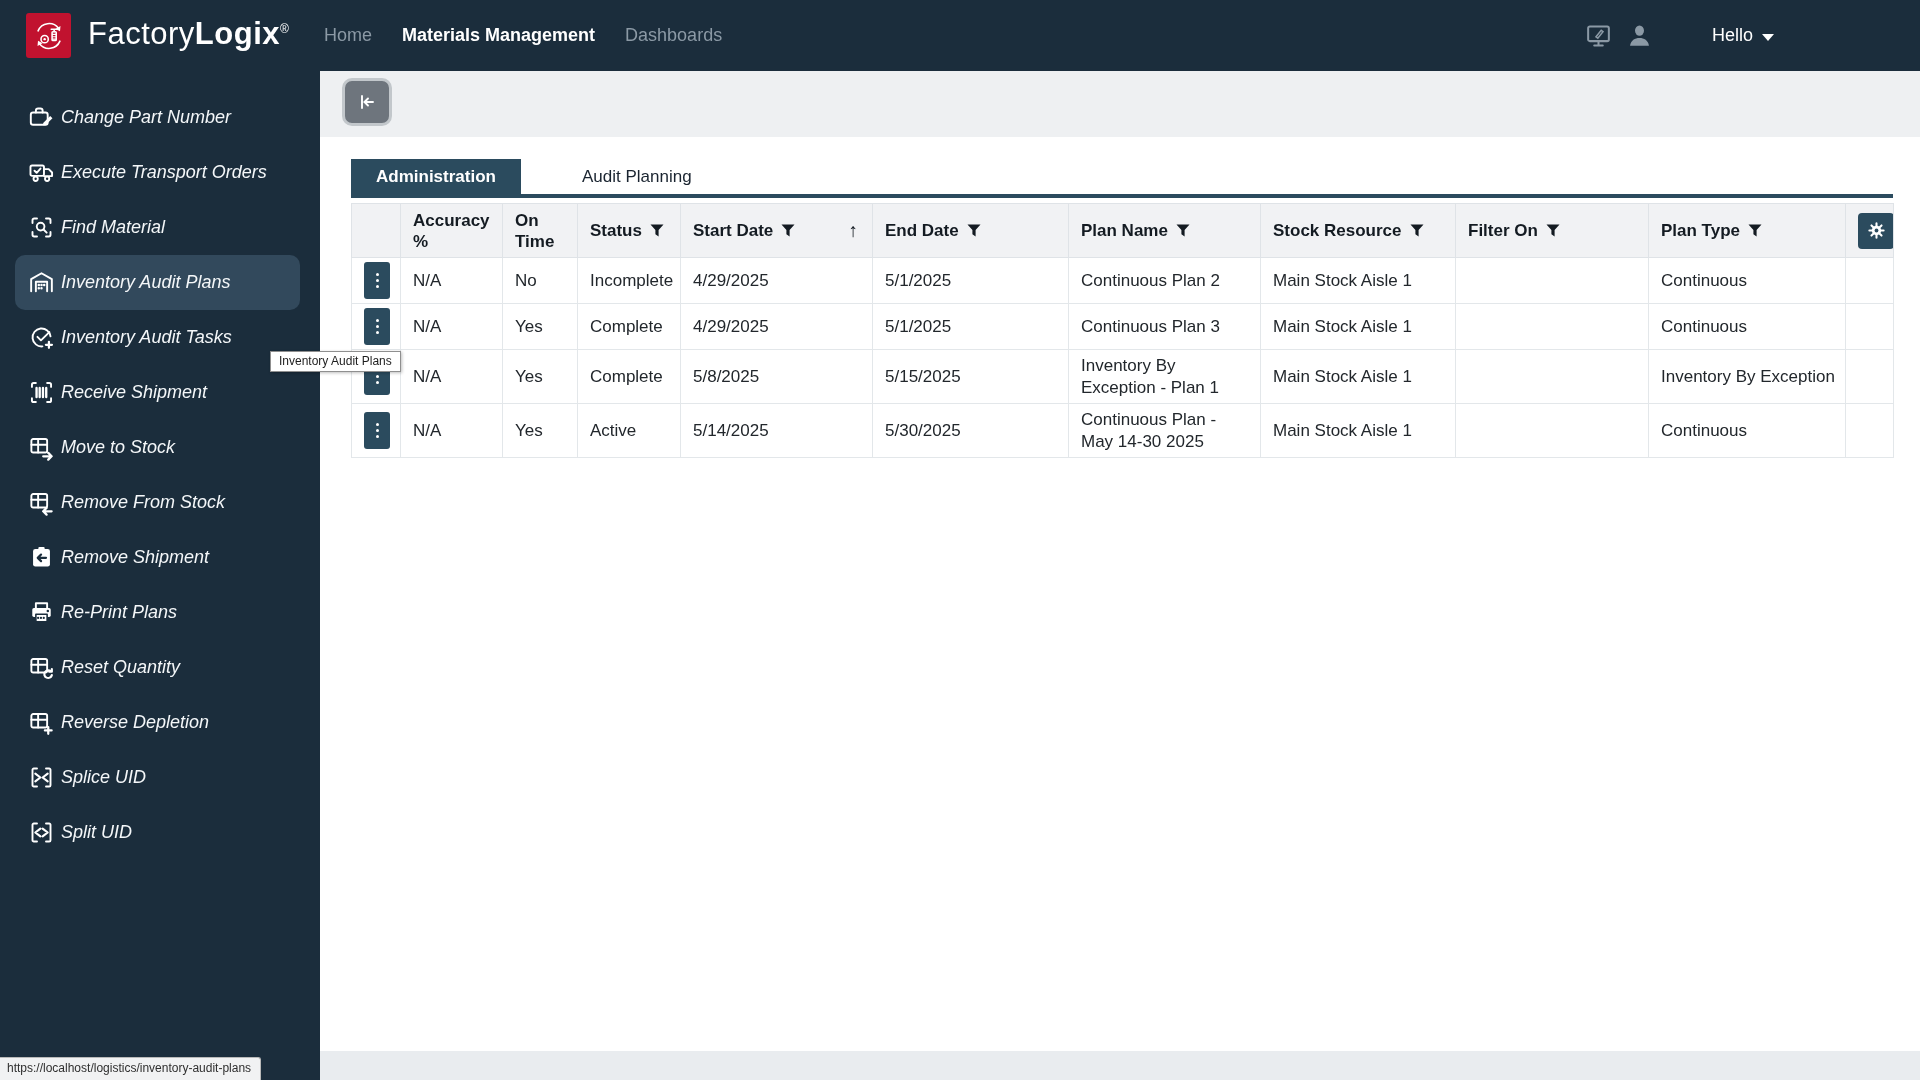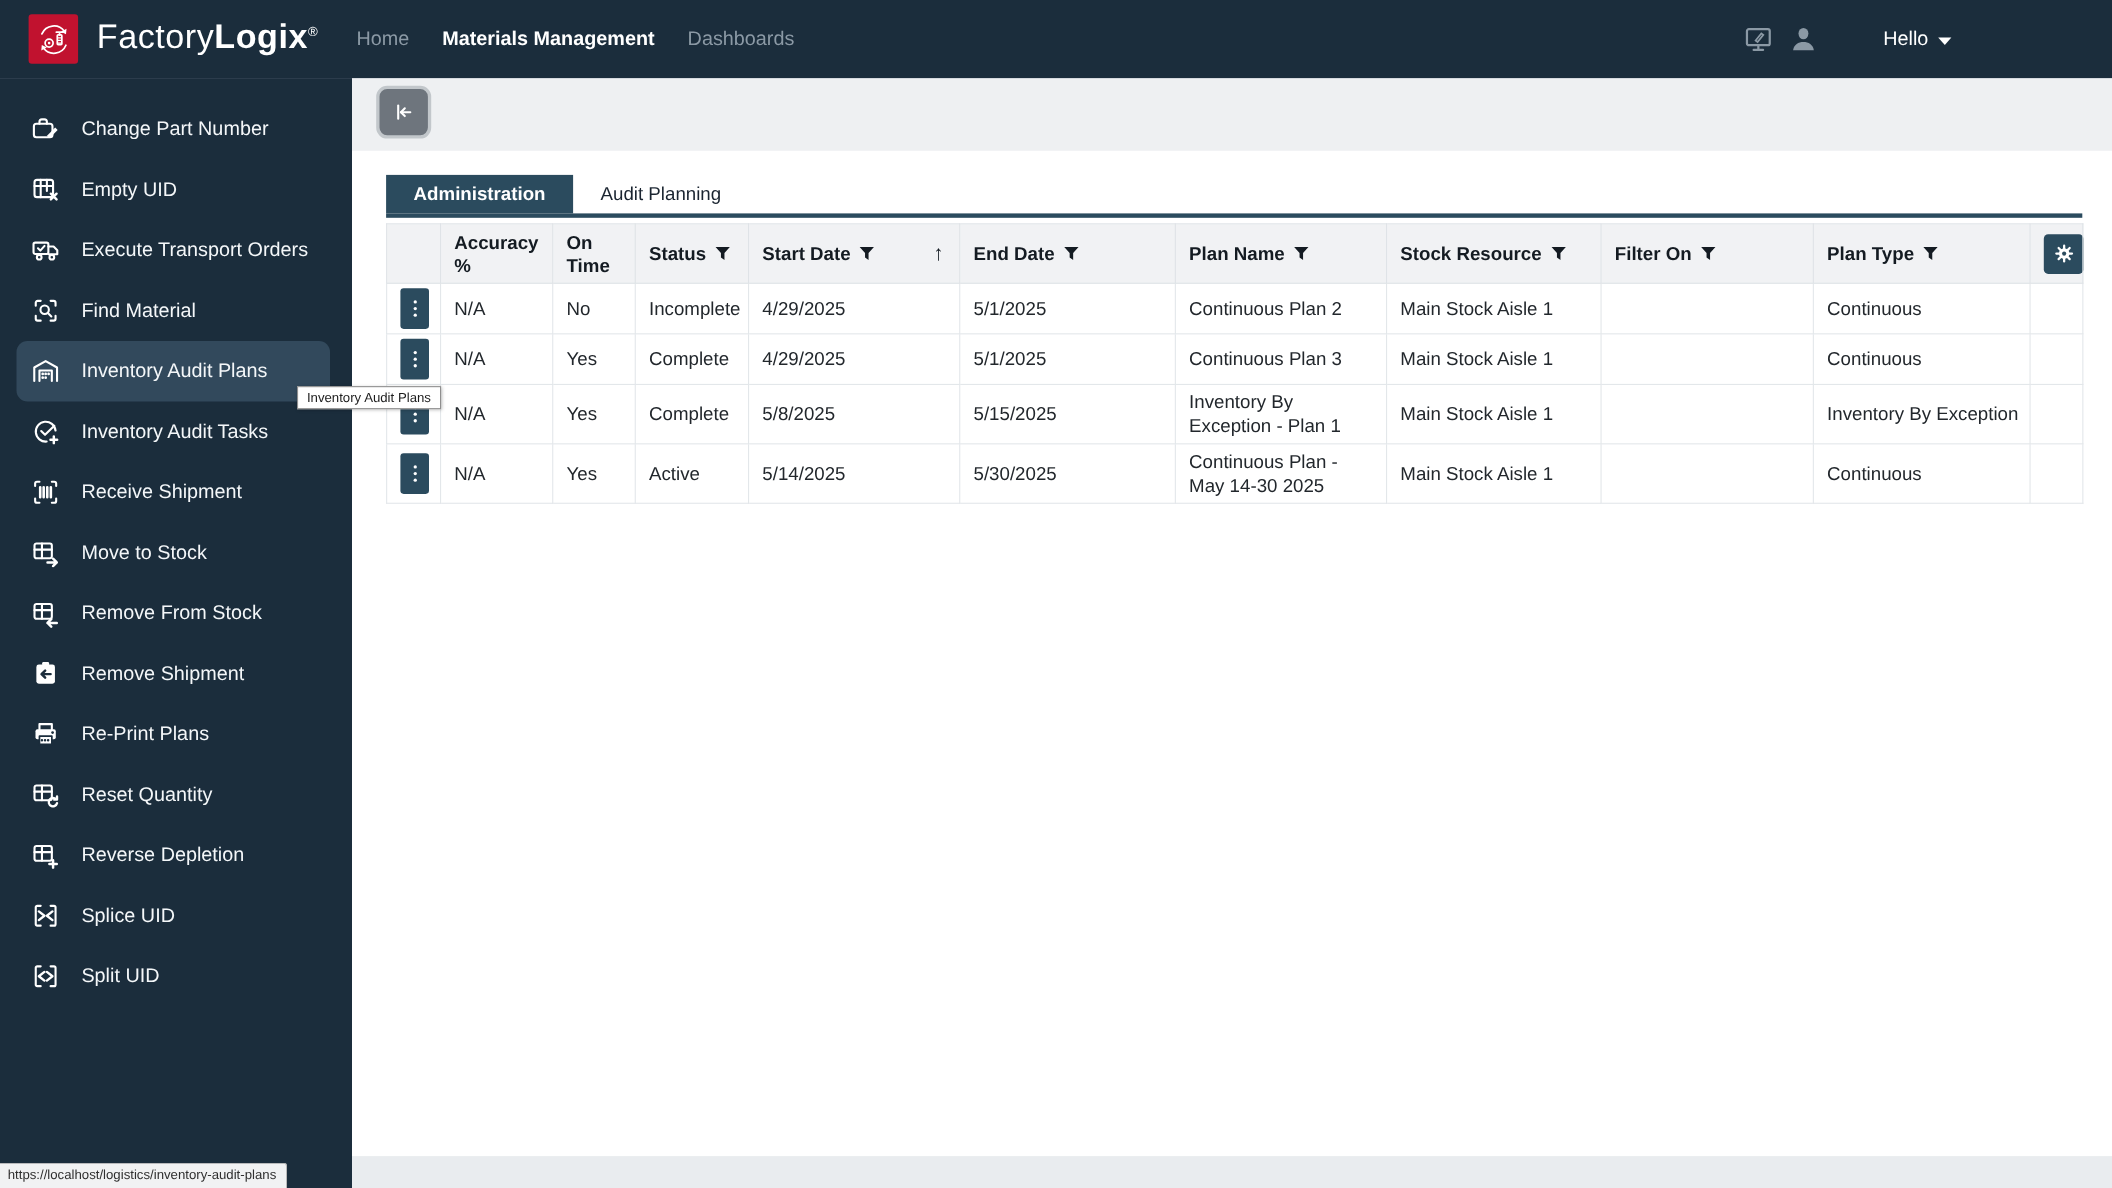--- a/index.html
+++ b/index.html
@@ -16,38 +16,38 @@
   #topnav { position:absolute; left:324px; top:0; height:71px; display:flex; align-items:center; gap:30px; }
   .nav-item { font-size:18px; color:#8b99a5; cursor:pointer; }
   .nav-item.active { color:#ffffff; font-weight:700; }
   #topbar-right { position:absolute; left:1585px; top:0; height:71px; display:flex; align-items:center; gap:14px; }
   .tb-icon { width:27px; height:27px; display:inline-flex; }
   #greeting-wrap { position:absolute; left:1712px; top:0; height:71px; display:flex; align-items:center; gap:9px; color:#fff; font-size:18px; font-weight:400; cursor:pointer; }
   .caret-down { display:inline-block; width:0; height:0; border-left:6px solid transparent; border-right:6px solid transparent; border-top:7px solid #fff; margin-top:3px; }
 
   
   #sidebar { position:absolute; top:71px; left:0; width:320px; height:1009px; background:#1b2d3c; padding-top:19px; z-index:5; }
-  .side-item { height:55px; display:flex; align-items:center; padding-left:13px; gap:19px; margin:0 20px 0 15px; border-radius:10px; cursor:pointer; }
+  .side-item { height:55px; display:flex; align-items:center; padding-left:13px; gap:6px; margin:0 20px 0 15px; border-radius:10px; cursor:pointer;font-style:italic; }
   .side-item.active { background:#32495c; }
   .side-icon { width:27px; height:27px; flex:0 0 27px; display:inline-flex; }
   .side-label { color:#f4f7f9; font-size:18px; white-space:nowrap; }
 
   
   #tooltip { position:absolute; left:270px; top:351px; background:#ffffff; border:1px solid #8f8f8f; padding:2px 8px 3px 8px; font-size:12px; color:#1d1d1d; white-space:nowrap; z-index:60; box-shadow:1px 1px 3px rgba(0,0,0,.25); }
 
   
   #statusbar { position:absolute; left:0; top:1057px; height:23px; background:#f1f2f3; border-top:1px solid #b9b9b9; border-right:1px solid #b9b9b9; border-top-right-radius:3px; padding:3px 9px 1px 7px; font-size:12px; color:#2f2f2f; z-index:70; white-space:nowrap;text-align:center; }
 
   
   #content-strip { position:absolute; left:320px; top:71px; width:1600px; height:66px; background:#eef0f2; }
   #back-button { position:absolute; left:342px; top:78px; width:50px; height:48px; background:#6e757d; border:3px solid #c2c7cb; border-radius:10px; display:flex; align-items:center; justify-content:center; cursor:pointer; z-index:8; }
   #panel { position:absolute; left:320px; top:137px; width:1600px; height:914px; background:#ffffff; }
 
   
-  #tabs { position:absolute; left:31px; top:22px; width:1542px; display:flex; border-bottom:4px solid #2b4b5e; }
+  #tabs { position:absolute; left:31px; top:22px; width:1542px; display:flex; border-bottom:4px solid #2b4b5e;gap:36px; }
   .tab { height:35px; line-height:35px; padding:0 25px; font-size:17px; color:#1a2430; cursor:pointer; }
   .tab.active { background:#2b4b5e; color:#ffffff; font-weight:700; }
 
   
   #grid { position:absolute; left:31px; top:66px; width:1542px; border-collapse:collapse; table-layout:fixed; }
   #grid th { background:#f1f2f4; border:1px solid #dfe3e7; font-size:17px; font-weight:700; color:#141b22; text-align:left; vertical-align:middle; padding:5px 10px 5px 12px; height:54px; line-height:21px; }
   #grid td { background:#ffffff; border:1px solid #e3e7ea; font-size:17px; color:#22272c; vertical-align:middle; padding:4px 10px 4px 12px; line-height:22px; }
   #grid tr.r1 td, #grid tr.r2 td { height:43px; }
   #grid tr.r3 td, #grid tr.r4 td { height:54px; }
   .text-red { color:#e63950; }
@@ -111,30 +111,20 @@
           <rect x="2.5" y="7.5" width="15" height="11" rx="2"></rect>
           <path d="M7 7.5V6a2 2 0 012-2h2a2 2 0 012 2v1.5"></path>
           <path d="M13.5 16.8l6.2-6.2 2 2-6.2 6.2h-2z" fill="#fff" stroke="none"></path>
         </svg>
       </span>
       <span class="side-label">Change Part Number</span>
     </div>
     <div class="side-item">
       <span class="side-icon">
         <svg viewBox="0 0 24 24" width="27" height="27" fill="none" stroke="#fff" stroke-width="1.7" stroke-linecap="round" stroke-linejoin="round">
-          <rect x="3" y="4" width="15" height="14" rx="2"></rect>
-          <path d="M3 9h15M8 4v14M13 4v9"></path>
-          <path d="M16.2 15.2l4.6 4.6M20.8 15.2l-4.6 4.6" stroke-width="2"></path>
-        </svg>
-      </span>
-      <span class="side-label">Empty UID</span>
-    </div>
-    <div class="side-item">
-      <span class="side-icon">
-        <svg viewBox="0 0 24 24" width="27" height="27" fill="none" stroke="#fff" stroke-width="1.7" stroke-linecap="round" stroke-linejoin="round">
           <rect x="2.2" y="5.8" width="12" height="9.2" rx="1.4"></rect>
           <path d="M14.2 9h4.2l3 3v3.2h-7.2"></path>
           <circle cx="6.8" cy="17.6" r="1.9"></circle>
           <circle cx="17" cy="17.6" r="1.9"></circle>
           <path d="M5.8 10.4l1.9 1.9 3.4-3.8"></path>
         </svg>
       </span>
       <span class="side-label">Execute Transport Orders</span>
     </div>
     <div class="side-item">

